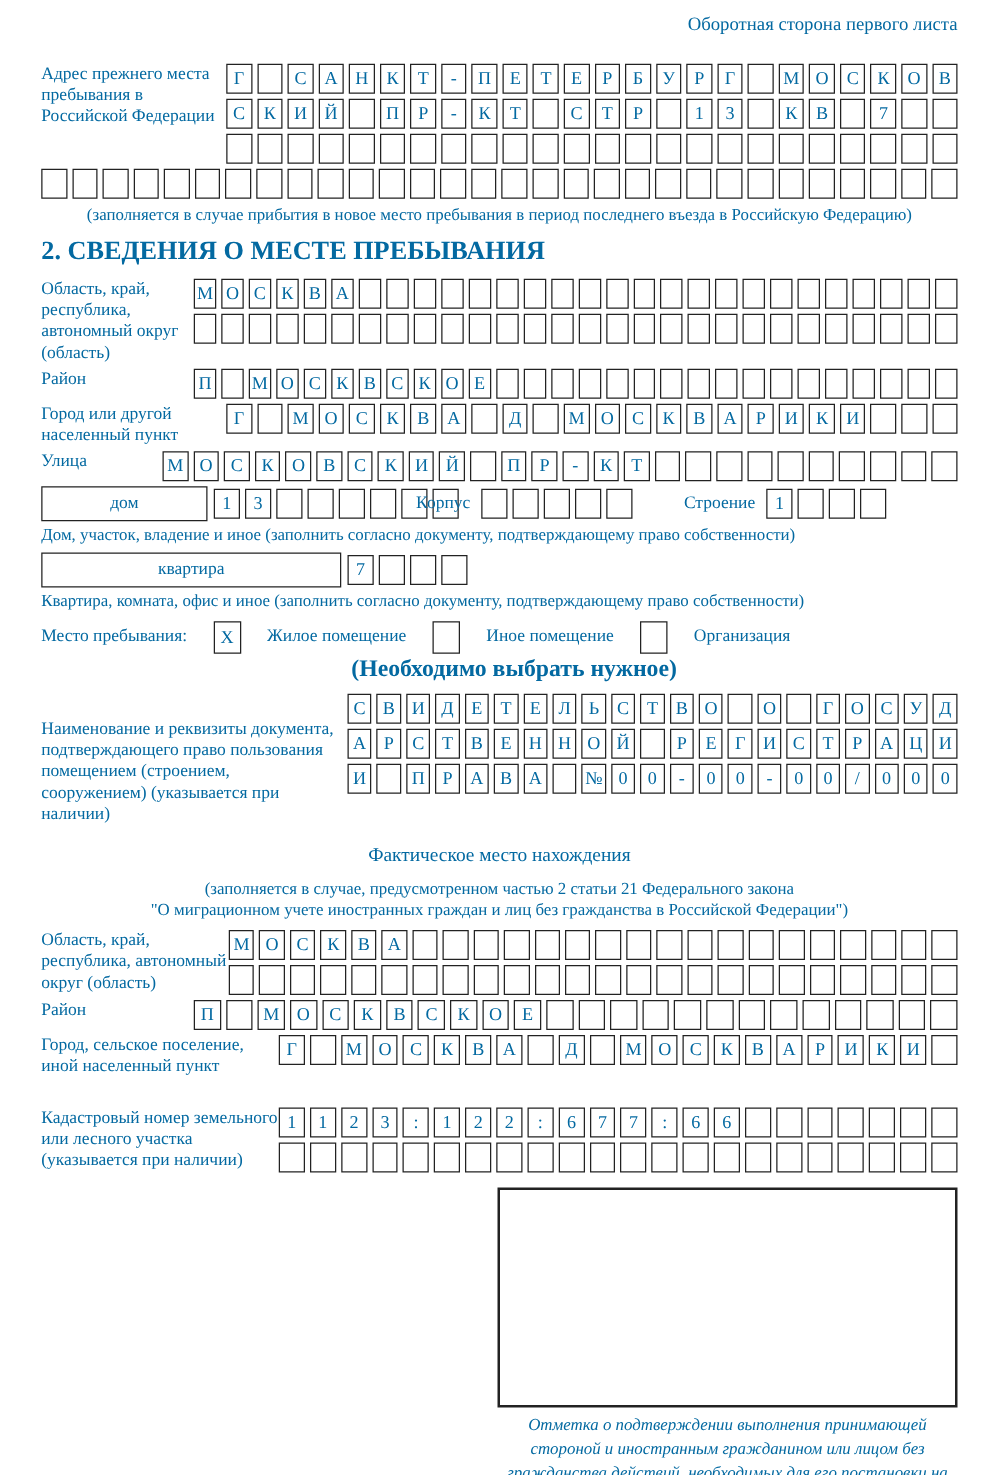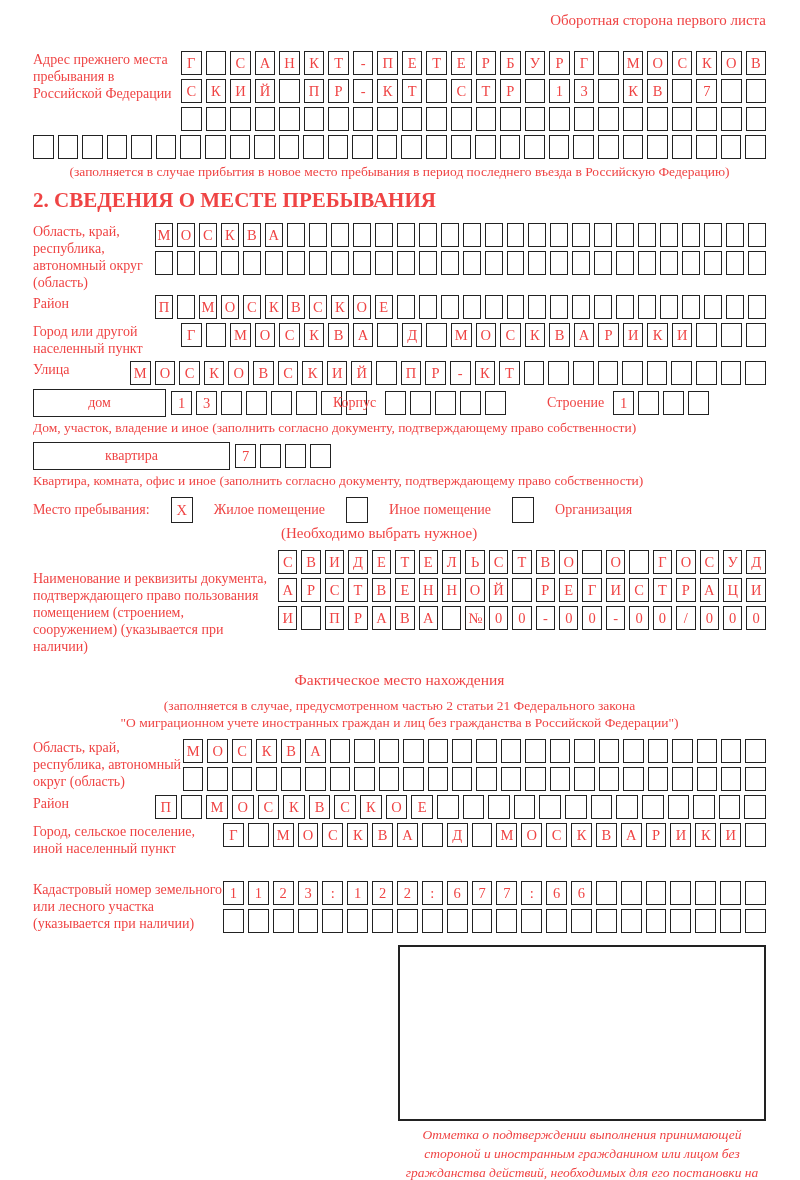--- a/index.html
+++ b/index.html
@@ -1,18 +1,18 @@
 <!DOCTYPE html>
 <html><head>
 <meta charset="utf-8">
 <style>
   html,body{margin:0;padding:0;background:#fff;}
   .page{
     position:relative;width:800px;height:1180px;box-sizing:border-box;
-    padding:12px 34px 10px 33px;background:#fff;color:#ef4444;
+    padding:12px 34px 10px 33px;background:#fff;color:#0369a1;
     font-family:"Liberation Serif","DejaVu Serif",serif;overflow:hidden;
   }
   .header-note{text-align:right;font-size:15px;margin-bottom:22px;}
   .lbl{font-size:14px;line-height:17px;flex:0 0 auto;}
   .caption{font-size:13.5px;line-height:17px;}
   .center{text-align:center;}
   .sec-title{font-size:21px;font-weight:bold;text-align:left;margin:8px 0 10px 0;}
   .frow{display:flex;align-items:flex-start;margin-bottom:4px;}
   .rows{flex:1;min-width:0;}
   .cellrow{display:flex;gap:4px;flex:1;margin-bottom:4px;min-width:0;}
@@ -24,25 +24,25 @@
   .fixedcells .cell{flex:0 0 21px;}
   .w122{width:122px;} .w148{width:148px;} .w97{width:97px;}
   .w150{width:150px;} .w190{width:190px;}
   .widebox{
     border:1.8px solid #222;box-sizing:border-box;height:28px;
     display:flex;align-items:center;justify-content:center;font-size:14px;
   }
   .house-row{display:flex;align-items:center;gap:5px;margin:4px 0 2px 0;}
   .house-box{width:133px;}
   .apt-row{display:flex;align-items:center;gap:5px;margin:6px 0 2px 0;}
-  .apt-box{width:197px;}
+  .apt-box{width:240px;}
   .inline-lbl{font-size:14px;padding:0 4px;}
   .stay-row{display:flex;align-items:center;gap:21px;margin:8px 0 2px 0;font-size:14px;}
   .cb{flex:0 0 22px;height:26px;}
-  .stay-note{font-size:15px;margin:2px 0 8px 248px;}
+  .stay-note{font-size:19px;margin:2px 0 8px 248px;font-weight:bold;}
   .doc-block{display:flex;align-items:flex-start;margin-top:4px;}
   .doc-lbl{width:245px;padding-right:10px;box-sizing:border-box;margin-top:20px;}
   .fact-title{font-size:15.5px;font-weight:normal;text-align:center;margin:16px 0 8px 0;}
   .stamp-wrap{width:368px;margin:12px 0 0 365px;font-style:italic;}
   .stamp-box{width:100%;height:176px;border:2px solid #222;box-sizing:border-box;}
   .stamp-caption{font-size:13.5px;line-height:19px;text-align:center;margin-top:4px;}
   .mb0{margin-bottom:0;}
 </style>
 </head>
 <body>

